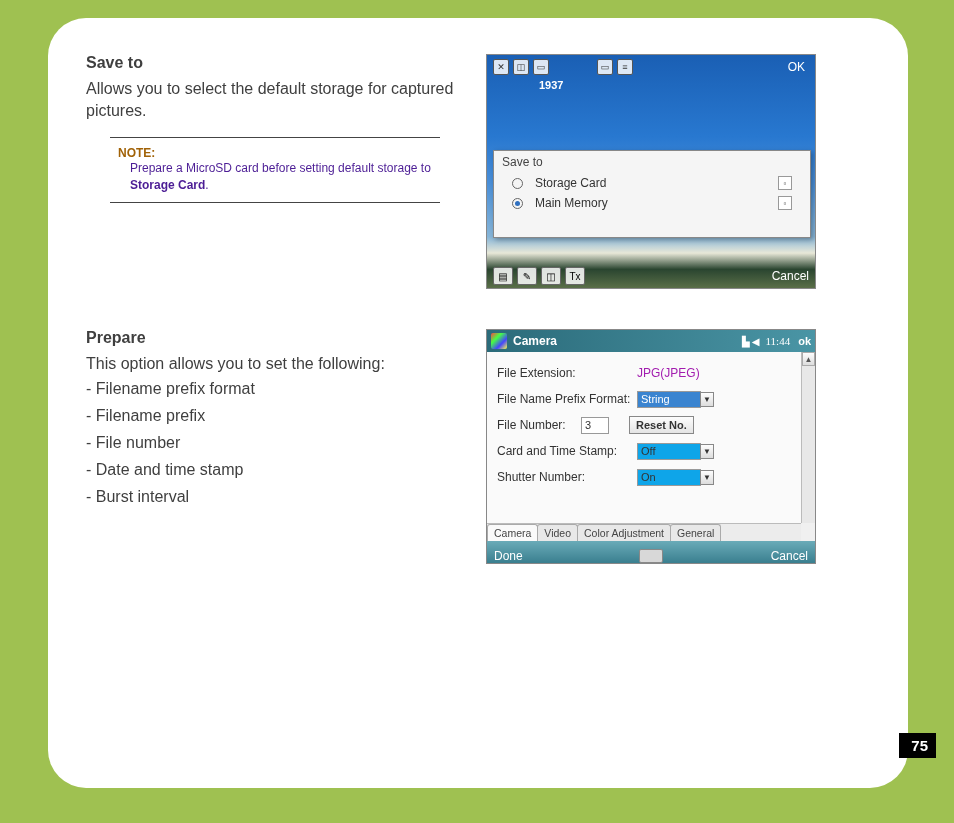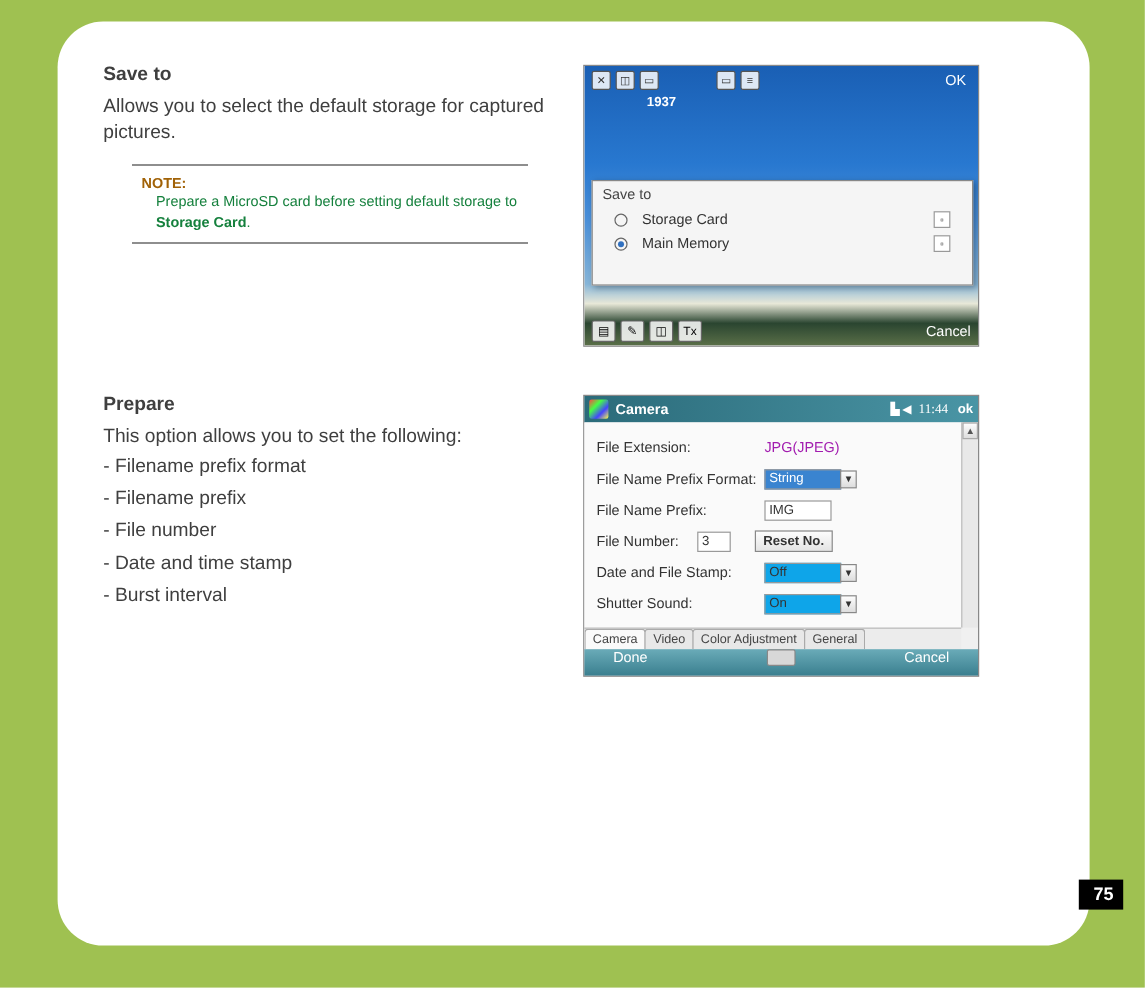--- a/index.html
+++ b/index.html
@@ -53,21 +53,21 @@
       width: 330px;
     }
     .note-label {
       font-size: 12px;
       font-weight: bold;
       color: #a16207;
       margin-left: 8px;
     }
     .note-text {
       font-size: 12px;
-      color: #15803d;
+      color: #4c1d95;
       line-height: 1.4;
       margin-left: 20px;
     }
     .note-text .bold { font-weight: bold; }
     .list-item {
       font-size: 16px;
       color: #3f3f3f;
       line-height: 1.7;
     }
     .page-number {
@@ -318,25 +318,25 @@
       border-radius: 3px 3px 0 0;
       margin-right: -1px;
     }
     .tab.active { background: #fafafa; font-weight: normal; }
     .wm-bottombar {
       position: absolute;
       bottom: 0; left: 0; right: 0;
       height: 22px;
       background: linear-gradient(#6aabb8, #3a7f8f);
       display: flex;
-      align-items: flex-start;
+      align-items: flex-end;
       color: #fff;
       font-size: 12px;
       justify-content: space-between;
-      padding: 0 24px;
+      padding: 0 7px;
     }
     .wm-kbd {
       position: absolute;
       left: 50%;
       transform: translateX(-50%);
       width: 24px; height: 14px;
       background: #d8d8d8;
       border: 1px solid #888;
       border-radius: 2px;
     }
@@ -424,41 +424,35 @@
               <div class="adv-val-text">JPG(JPEG)</div>
             </div>
             <div class="adv-row">
               <div class="adv-label">File Name Prefix Format:</div>
               <div class="adv-select highlighted">
                 <span>String</span>
               </div>
               <div class="adv-select-arrow">▼</div>
             </div>
             <div class="adv-row">
-              <div class="adv-label">File Name Prefix:</div>
-              <div class="adv-input wide">
-                <span>IMG</span>
-              </div>
-            </div>
-            <div class="adv-row">
               <div class="adv-label" style="flex:0 0 84px">File Number:</div>
               <div class="adv-input" style="width:28px">
                 <span>3</span>
               </div>
               <div class="adv-btn">Reset No.</div>
             </div>
             <div class="adv-row">
-              <div class="adv-label">Date and File Stamp:</div>
+              <div class="adv-label">Card and Time Stamp:</div>
               <div class="adv-select">
                 <span>Off</span>
               </div>
               <div class="adv-select-arrow">▼</div>
             </div>
             <div class="adv-row">
-              <div class="adv-label">Shutter Sound:</div>
+              <div class="adv-label">Shutter Number:</div>
               <div class="adv-select">
                 <span>On</span>
               </div>
               <div class="adv-select-arrow">▼</div>
             </div>
           </div>
           <div class="scrollbar">
             <div class="scroll-arrow">▲</div>
           </div>
           <div class="tabs">

